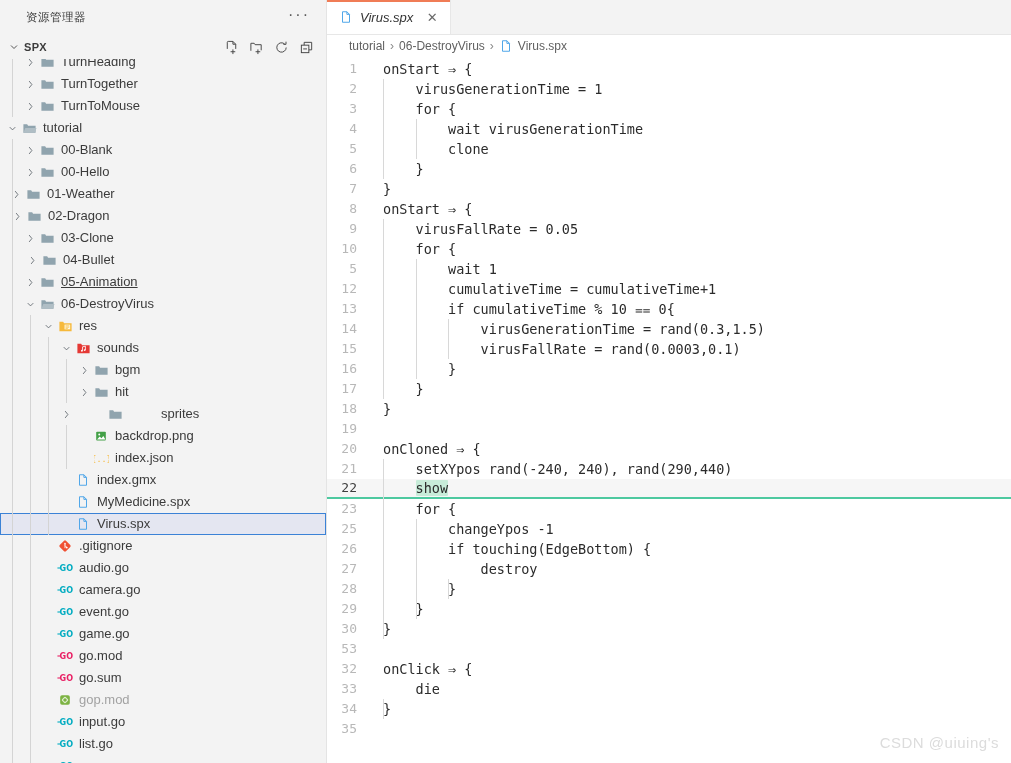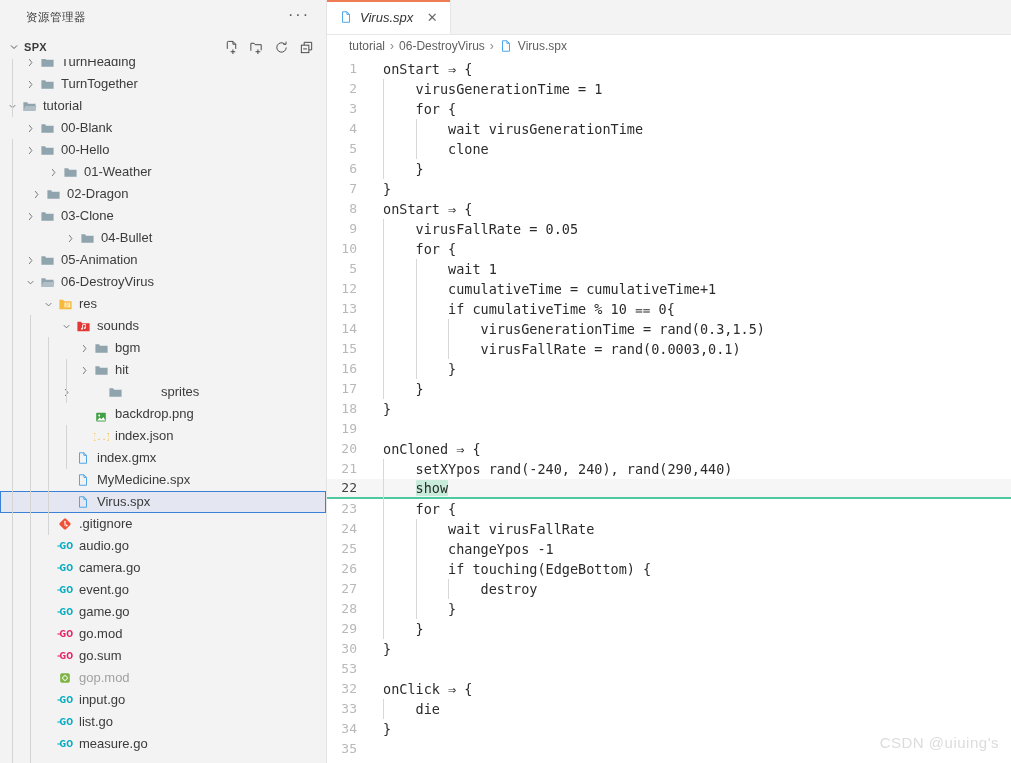--- a/index.html
+++ b/index.html
@@ -350,20 +350,33 @@
                 <path d="M6 3l4 5-4 5" fill="none" stroke="currentColor" stroke-width="1.25"></path>
               </svg>
             </span>
             <span class="ico">
               <svg width="15" height="15" viewBox="0 0 16 16">
                 <path d="M1.5 3.5h4l1 1.5h8v7.5h-13z" fill="#90a4ae"></path>
               </svg>
             </span>
             <span class="lbl">TurnTogether</span>
           </div>
+          <div class="row" style="padding-left: 22px;">
+            <span class="chev">
+              <svg width="11" height="11" viewBox="0 0 16 16">
+                <path d="M6 3l4 5-4 5" fill="none" stroke="currentColor" stroke-width="1.25"></path>
+              </svg>
+            </span>
+            <span class="ico">
+              <svg width="15" height="15" viewBox="0 0 16 16">
+                <path d="M1.5 3.5h4l1 1.5h8v7.5h-13z" fill="#90a4ae"></path>
+              </svg>
+            </span>
+            <span class="lbl">TurnToMouse</span>
+          </div>
           <div class="row" style="padding-left: 4px;">
             <span class="chev">
               <svg width="11" height="11" viewBox="0 0 16 16">
                 <path d="M4 6l4 4 4-4" fill="none" stroke="currentColor" stroke-width="1.25"></path>
               </svg>
             </span>
             <span class="ico">
               <svg width="15" height="15" viewBox="0 0 16 16">
                 <path d="M1.5 3.5h4l1 1.5h8v7.5h-13z" fill="#90a4ae"></path>
                 <path d="M1.5 12.5l2-5h12l-2 5z" fill="#b0bec5"></path>
@@ -390,34 +403,34 @@
                 <path d="M6 3l4 5-4 5" fill="none" stroke="currentColor" stroke-width="1.25"></path>
               </svg>
             </span>
             <span class="ico">
               <svg width="15" height="15" viewBox="0 0 16 16">
                 <path d="M1.5 3.5h4l1 1.5h8v7.5h-13z" fill="#90a4ae"></path>
               </svg>
             </span>
             <span class="lbl">00-Hello</span>
           </div>
-          <div class="row" style="padding-left: 8px; margin-left: 37px;">
+          <div class="row" style="padding-left: 8px;">
             <span class="chev">
               <svg width="11" height="11" viewBox="0 0 16 16">
                 <path d="M6 3l4 5-4 5" fill="none" stroke="currentColor" stroke-width="1.25"></path>
               </svg>
             </span>
             <span class="ico">
               <svg width="15" height="15" viewBox="0 0 16 16">
                 <path d="M1.5 3.5h4l1 1.5h8v7.5h-13z" fill="#90a4ae"></path>
               </svg>
             </span>
             <span class="lbl">01-Weather</span>
           </div>
-          <div class="row" style="padding-left: 28px;">
+          <div class="row" style="padding-left: 9px;">
             <span class="chev">
               <svg width="11" height="11" viewBox="0 0 16 16">
                 <path d="M6 3l4 5-4 5" fill="none" stroke="currentColor" stroke-width="1.25"></path>
               </svg>
             </span>
             <span class="ico">
               <svg width="15" height="15" viewBox="0 0 16 16">
                 <path d="M1.5 3.5h4l1 1.5h8v7.5h-13z" fill="#90a4ae"></path>
               </svg>
             </span>
@@ -429,34 +442,34 @@
                 <path d="M6 3l4 5-4 5" fill="none" stroke="currentColor" stroke-width="1.25"></path>
               </svg>
             </span>
             <span class="ico">
               <svg width="15" height="15" viewBox="0 0 16 16">
                 <path d="M1.5 3.5h4l1 1.5h8v7.5h-13z" fill="#90a4ae"></path>
               </svg>
             </span>
             <span class="lbl">03-Clone</span>
           </div>
-          <div class="row" style="padding-left: 24px; margin-left: 38px;">
+          <div class="row" style="padding-left: 24px;">
             <span class="chev">
               <svg width="11" height="11" viewBox="0 0 16 16">
                 <path d="M6 3l4 5-4 5" fill="none" stroke="currentColor" stroke-width="1.25"></path>
               </svg>
             </span>
             <span class="ico">
               <svg width="15" height="15" viewBox="0 0 16 16">
                 <path d="M1.5 3.5h4l1 1.5h8v7.5h-13z" fill="#90a4ae"></path>
               </svg>
             </span>
             <span class="lbl">04-Bullet</span>
           </div>
-          <div class="row" style="padding-left: 22px;">
+          <div class="row" style="padding-left: 22px; text-decoration: underline;">
             <span class="chev">
               <svg width="11" height="11" viewBox="0 0 16 16">
                 <path d="M6 3l4 5-4 5" fill="none" stroke="currentColor" stroke-width="1.25"></path>
               </svg>
             </span>
             <span class="ico">
               <svg width="15" height="15" viewBox="0 0 16 16">
                 <path d="M1.5 3.5h4l1 1.5h8v7.5h-13z" fill="#90a4ae"></path>
               </svg>
             </span>
@@ -540,21 +553,21 @@
                 <path d="M6 3l4 5-4 5" fill="none" stroke="currentColor" stroke-width="1.25"></path>
               </svg>
             </span>
             <span class="ico">
               <svg width="15" height="15" viewBox="0 0 16 16">
                 <path d="M1.5 3.5h4l1 1.5h8v7.5h-13z" fill="#90a4ae"></path>
               </svg>
             </span>
             <span class="lbl">sprites</span>
           </div>
-          <div class="row" style="padding-left: 76px; align-items: flex-end;">
+          <div class="row" style="padding-left: 76px;">
             <span class="chev blank"></span>
             <span class="ico">
               <svg width="14" height="14" viewBox="0 0 16 16">
                 <rect x="2.5" y="3" width="11" height="10" rx="1" fill="#43a047"></rect>
                 <circle cx="6" cy="6.3" r="1.1" fill="#fff"></circle>
                 <path d="M3.5 12l3-3.5 2 2 2.2-2.6 2.3 4.1z" fill="#fff"></path>
               </svg>
             </span>
             <span class="lbl">backdrop.png</span>
           </div>
@@ -835,24 +848,20 @@
             <span class="ln">21</span>
             <span class="ctext">    setXYpos rand(-240, 240), rand(290,440)</span>
           </div>
           <div class="cl active">
             <span class="ln">22</span>
             <span class="ctext">    <span class="hl">show</span></span>
           </div>
           <div class="cl">
             <span class="ln">23</span>
             <span class="ctext">    for {</span>
-          </div>
-          <div class="cl">
-            <span class="ln">24</span>
-            <span class="ctext">        wait virusFallRate</span>
           </div>
           <div class="cl">
             <span class="ln">25</span>
             <span class="ctext">        changeYpos -1</span>
           </div>
           <div class="cl">
             <span class="ln">26</span>
             <span class="ctext">        if touching(EdgeBottom) {</span>
           </div>
           <div class="cl">

